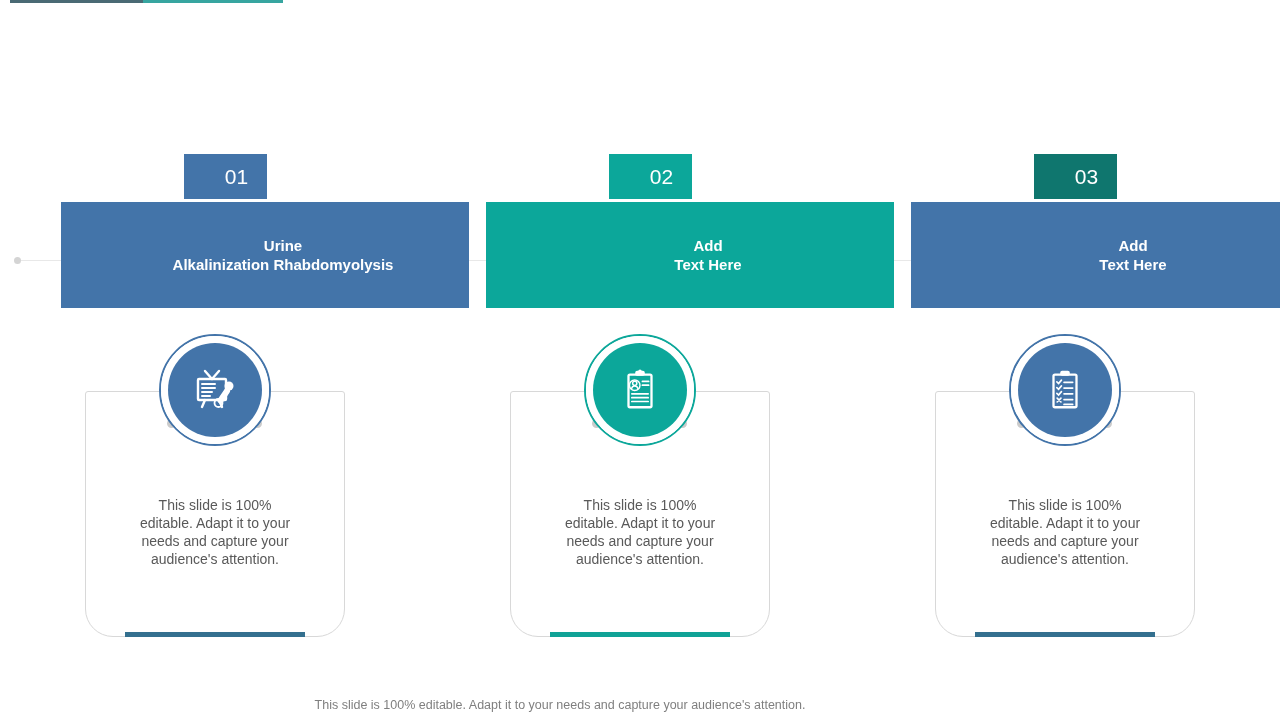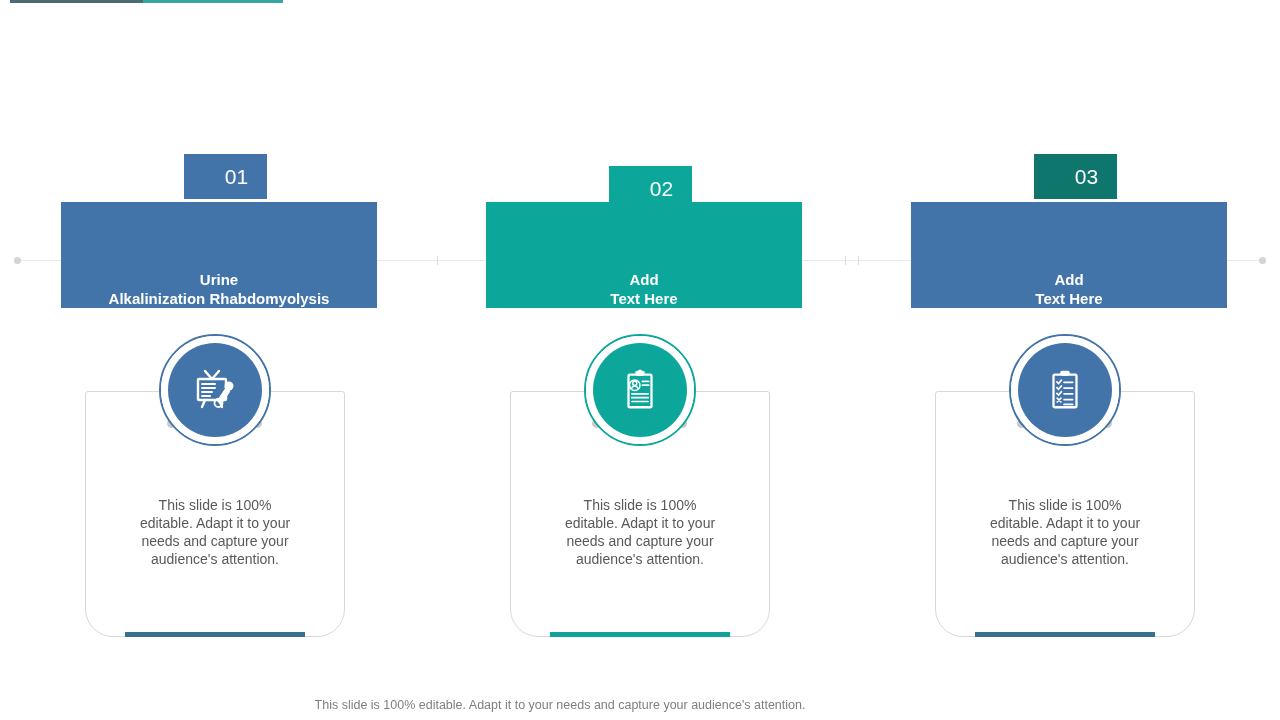--- a/index.html
+++ b/index.html
@@ -20,23 +20,23 @@
   .conn-dot{position:absolute;top:257px;width:7px;height:7px;border-radius:50%;background:#d4d4d4;z-index:1;}
   .conn-tick{position:absolute;top:256px;width:1px;height:9px;background:#dcdcdc;z-index:1;}
 
   
   .column{position:absolute;top:0;width:320px;height:680px;}
   .col-1{left:55px;} .col-2{left:480px;} .col-3{left:905px;}
 
   .badge{position:absolute;top:154px;left:129px;width:61px;height:45px;z-index:2;
          display:flex;align-items:center;justify-content:center;
          color:#fff;font-weight:normal;font-size:21px;padding-left:22px;}
-  .bar{position:absolute;top:202px;left:6px;width:316px;height:106px;z-index:2;
-       display:flex;flex-direction:column;align-items:center;justify-content:flex-end;
-       color:#fff;font-weight:bold;font-size:15px;line-height:19px;text-align:center;}
+  .bar{position:absolute;top:202px;left:6px;width:372px;height:106px;z-index:2;
+       display:flex;flex-direction:column;align-items:center;justify-content:center;
+       color:#fff;font-weight:bold;font-size:15px;line-height:19px;text-align:center;padding-left:36px;}
 
   .card{position:absolute;top:391px;left:30px;width:258px;height:244px;z-index:2;
         background:#fff;border:1px solid #d8d8d8;border-radius:3px 3px 28px 28px;}
   .card-text{position:absolute;top:104px;left:18px;right:18px;text-align:center;
              font-size:14px;line-height:18px;color:#595959;}
   .underline{position:absolute;top:632px;left:70px;width:180px;height:5px;z-index:3;}
 
   .gray-dot{position:absolute;top:419px;width:9px;height:9px;border-radius:50%;background:#cbcbcb;z-index:3;}
   .gray-dot.l{left:112px;} .gray-dot.r{left:198px;}
   .ring{position:absolute;top:334px;left:104px;width:108px;height:108px;border-radius:50%;
@@ -91,21 +91,21 @@
         <path d="M11 18 h13 M11 22 h13 M11 26 h10 M11 30 h8" stroke-width="2"></path>
         <path d="M14 34 L11 41 M28 34 L31 41"></path>
         <circle cx="38" cy="20" r="4.5" fill="#ffffff" stroke="none"></circle>
         <path d="M36 25 L29.5 34.5" stroke-width="6"></path>
         <circle cx="27.5" cy="37" r="4" stroke-width="1.8"></circle>
       </svg>
     </div>
   </div>
 
   <div class="column col-2">
-    <div class="badge" style="background-color: rgb(12, 167, 154); margin-top: 12px;">02</div>
+    <div class="badge" style="background-color: rgb(12, 167, 154);">02</div>
     <div class="bar" style="background-color: rgb(12, 167, 154);">
       <span>Add</span>
       <span>Text Here</span>
     </div>
     <div class="card">
       <div class="card-text">
         <div>This slide is 100%</div>
         <div>editable. Adapt it to your</div>
         <div>needs and capture your</div>
         <div>audience's attention.</div>

